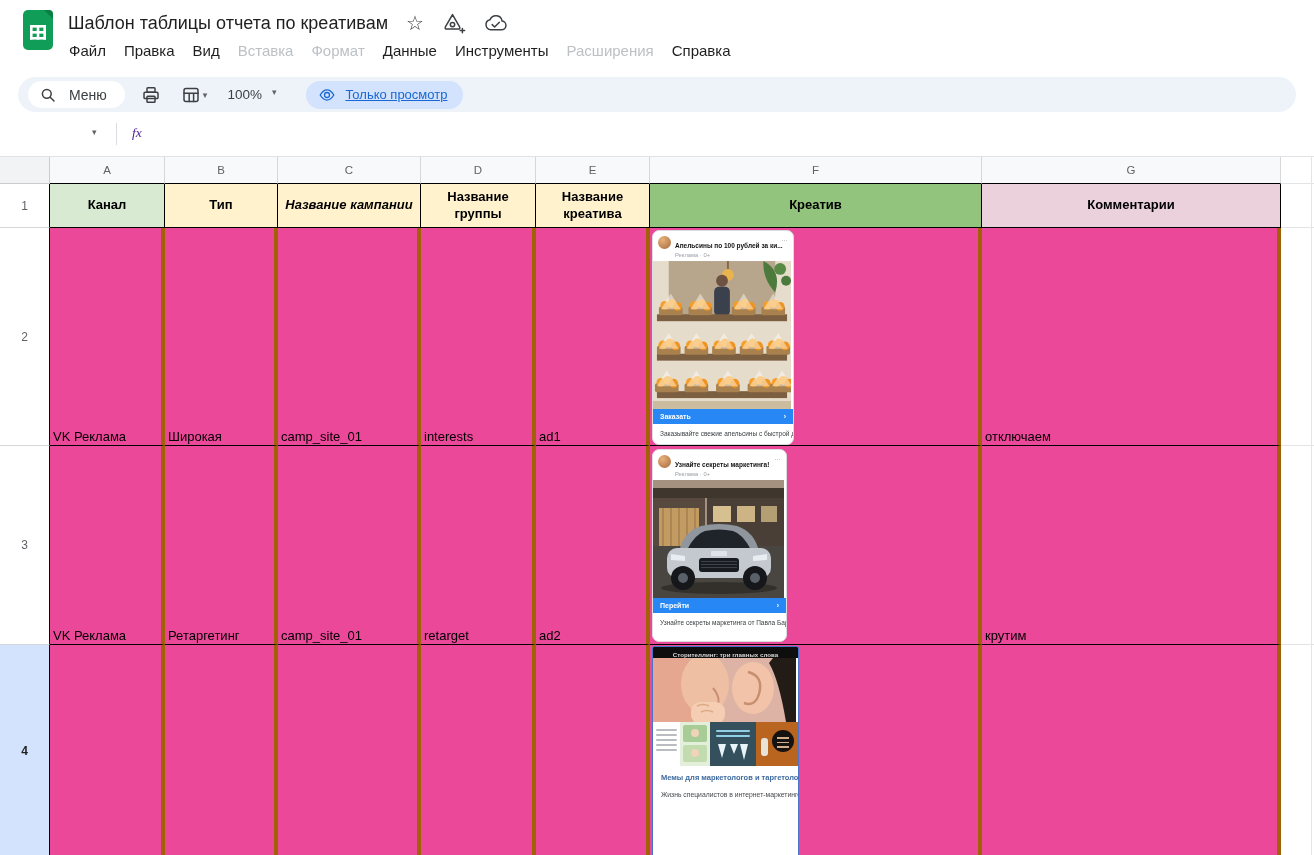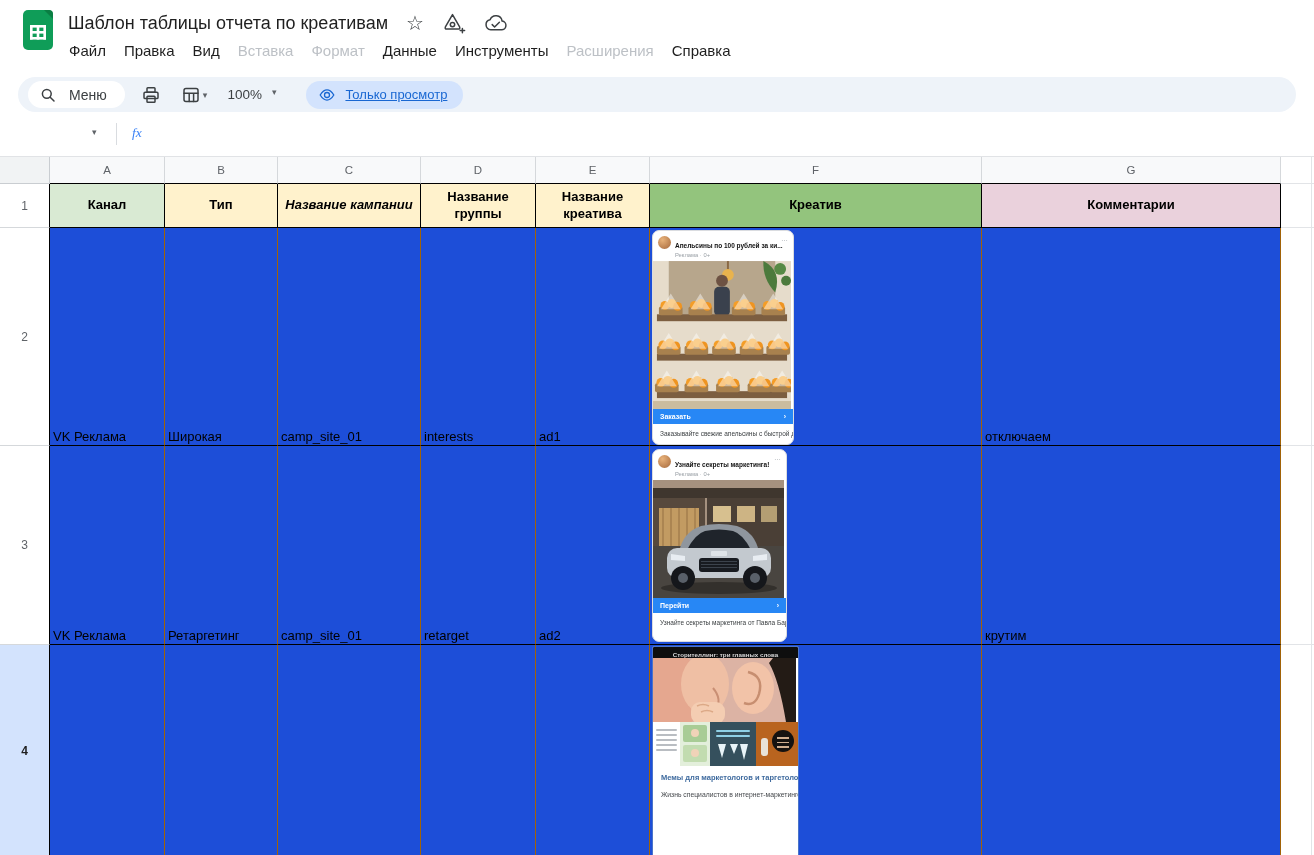--- a/index.html
+++ b/index.html
@@ -30,39 +30,39 @@
   .zoom-box .caret{margin-left:10px;}
   .viewonly-chip{margin-left:30px;height:28px;border-radius:15px;background:#d3e3fd;display:flex;
     align-items:center;gap:9px;padding:0 16px 0 12px;}
   .viewonly-label{font-size:13px;color:#1967d2;text-decoration:underline;}
   
   .formulabar{position:absolute;left:0;top:112px;width:1314px;height:44px;background:#fff;
     border-bottom:1px solid #e1e3e6;}
   .namebox{position:absolute;left:12px;top:13px;font-size:13px;color:#202124;margin-top:44px;}
   .namebox-caret{position:absolute;left:92px;top:15px;font-size:9px;color:#5f6368;}
   .fb-divider{position:absolute;left:116px;top:11px;width:1px;height:22px;background:#d9dce0;}
-  .fx-label{position:absolute;left:132px;top:13px;font-size:13.5px;color:#3b82f6;font-style:italic;
+  .fx-label{position:absolute;left:132px;top:13px;font-size:13.5px;color:#4c1d95;font-style:italic;
     font-family:"Liberation Serif","DejaVu Serif",serif;}
   
   .sheet{position:absolute;left:0;top:157px;width:1314px;height:698px;overflow:hidden;background:#fff;}
   table.grid{border-collapse:separate;border-spacing:0;table-layout:fixed;width:1281px;}
   .grid td,.grid th{box-sizing:border-box;overflow:hidden;}
   th.corner{background:#f1f3f4;border-right:1px solid #c9cdd1;border-bottom:1px solid #c9cdd1;}
   th.colletter{background:#f8f9fa;font-size:11.5px;font-weight:normal;color:#5f6368;text-align:center;
     border-right:1px solid #d5d8db;border-bottom:1px solid #000;}
   tr.hr{height:27px;}
   tr.r1{height:44px;}
   tr.r2{height:218px;}
   tr.r3{height:199px;}
   tr.r4{height:212px;}
   td.rh{background:#fff;font-size:12px;color:#5f6368;text-align:center;vertical-align:middle;
     border-right:1px solid #000;border-bottom:1px solid #d5d8db;}
   td.rh.selrow{background:#d3e3fd;color:#1f1f1f;font-weight:600;}
-  td.dc{background:#1d4ed8;font-size:13px;color:#000;vertical-align:bottom;text-align:left;
-    padding:0 15px 1px 3px;border-right:1px solid #a16207;border-bottom:1px solid #000;white-space:nowrap;}
+  td.dc{background:#ec4899;font-size:13px;color:#000;vertical-align:bottom;text-align:left;
+    padding:0 15px 1px 3px;border-right:4px solid #a16207;border-bottom:1px solid #000;white-space:nowrap;}
   td.hc{font-size:13px;font-weight:bold;color:#000;text-align:center;vertical-align:middle;
     border-right:1px solid #000;border-bottom:1px solid #000;line-height:1.25;white-space:normal;}
   td.fcell{position:relative;}
   
   .hline{position:absolute;background:#e2e4e7;}
   
   .ad{position:absolute;background:#fff;border:1px solid #dadce0;border-radius:7px;overflow:hidden;}
   .ad-head{display:flex;align-items:flex-start;gap:4px;padding:5px 5px 3px 5px;}
   .ad-ava{width:13px;height:13px;border-radius:50%;flex:0 0 13px;
     background:radial-gradient(circle at 35% 30%,#e8b27a,#a5683c);}

